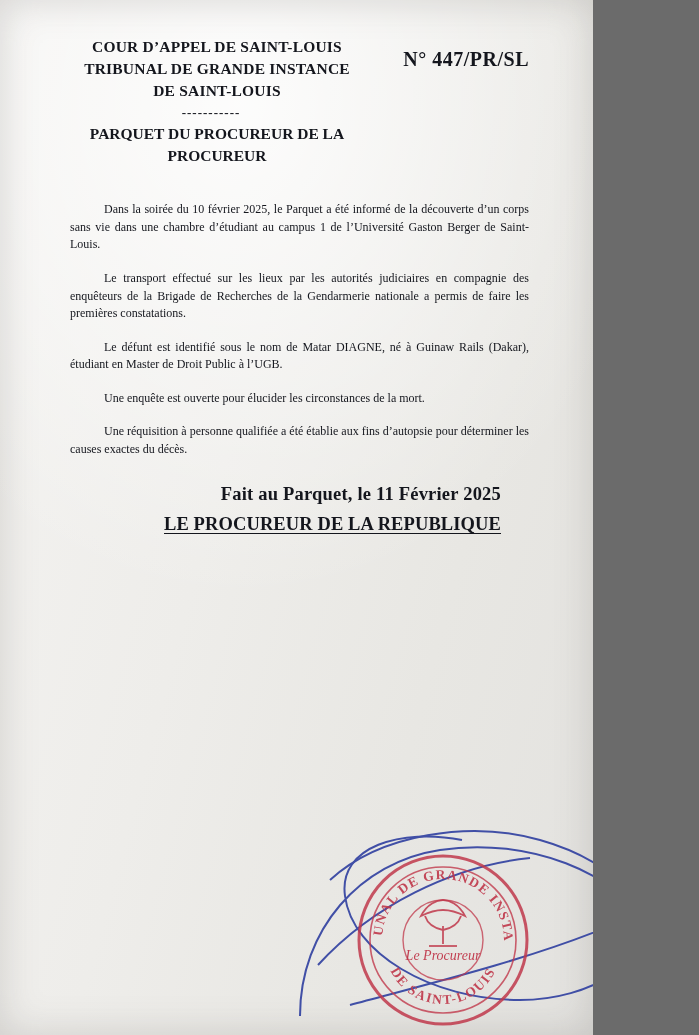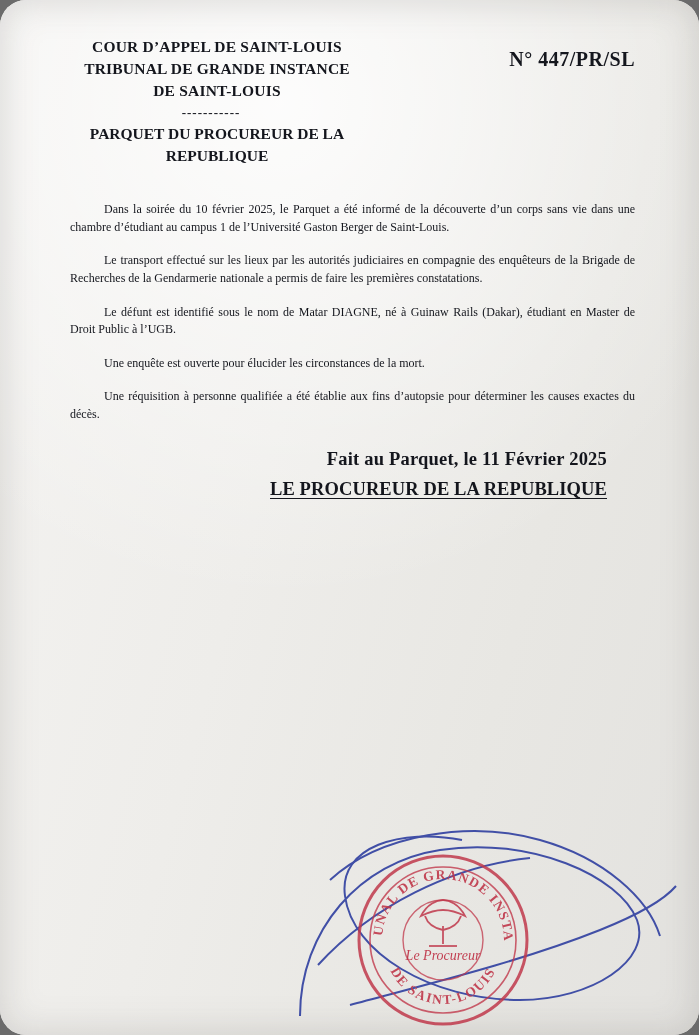--- a/index.html
+++ b/index.html
@@ -2,27 +2,26 @@
 <html lang="fr"><head>
 <meta charset="utf-8">
 <style>
   html, body {
     margin: 0;
     padding: 0;
     background: #6b6b6b;
   }
   .page {
     position: relative;
-    width: 699px;
+    width: 593px;
     height: 1035px;
     overflow: hidden;
     background: #e5e5e5;
     font-family: "Liberation Serif", serif;
     color: #14161d;
-    border-radius: 26px;
   }
   
   .paper-tint {
     position: absolute;
     inset: 0;
     background:
       radial-gradient(120% 80% at 40% 10%, rgba(255,255,255,0.85) 0%, rgba(255,255,255,0.0) 60%),
       linear-gradient(105deg, #f4f3f1 0%, #eeedea 40%, #e8e7e3 70%, #e3e2df 100%);
     pointer-events: none;
   }
@@ -147,21 +146,21 @@
     <div class="header">
       <div>
         <div class="court-block">
           <div>COUR D’APPEL DE SAINT-LOUIS</div>
           <div>TRIBUNAL DE GRANDE INSTANCE</div>
           <div>DE SAINT-LOUIS</div>
         </div>
         <div class="court-block dashes">-----------</div>
         <div class="parquet-block">
           <div>PARQUET DU PROCUREUR DE LA</div>
-          <div>REPUBLIQUE</div>
+          <div>PROCUREUR</div>
         </div>
       </div>
       <div class="ref-number">N° 447/PR/SL</div>
     </div>
 
 
     <div class="body-text">
       <p>Dans la soirée du 10 février 2025, le Parquet a été informé de la découverte d’un corps sans vie dans une chambre d’étudiant au campus 1 de l’Université Gaston Berger de Saint-Louis.</p>
       <p>Le transport effectué sur les lieux par les autorités judiciaires en compagnie des enquêteurs de la Brigade de Recherches  de la Gendarmerie nationale a permis de faire les premières constatations.</p>
       <p>Le défunt est identifié sous le nom de Matar DIAGNE, né à Guinaw Rails (Dakar), étudiant en Master de Droit Public à l’UGB.</p>

